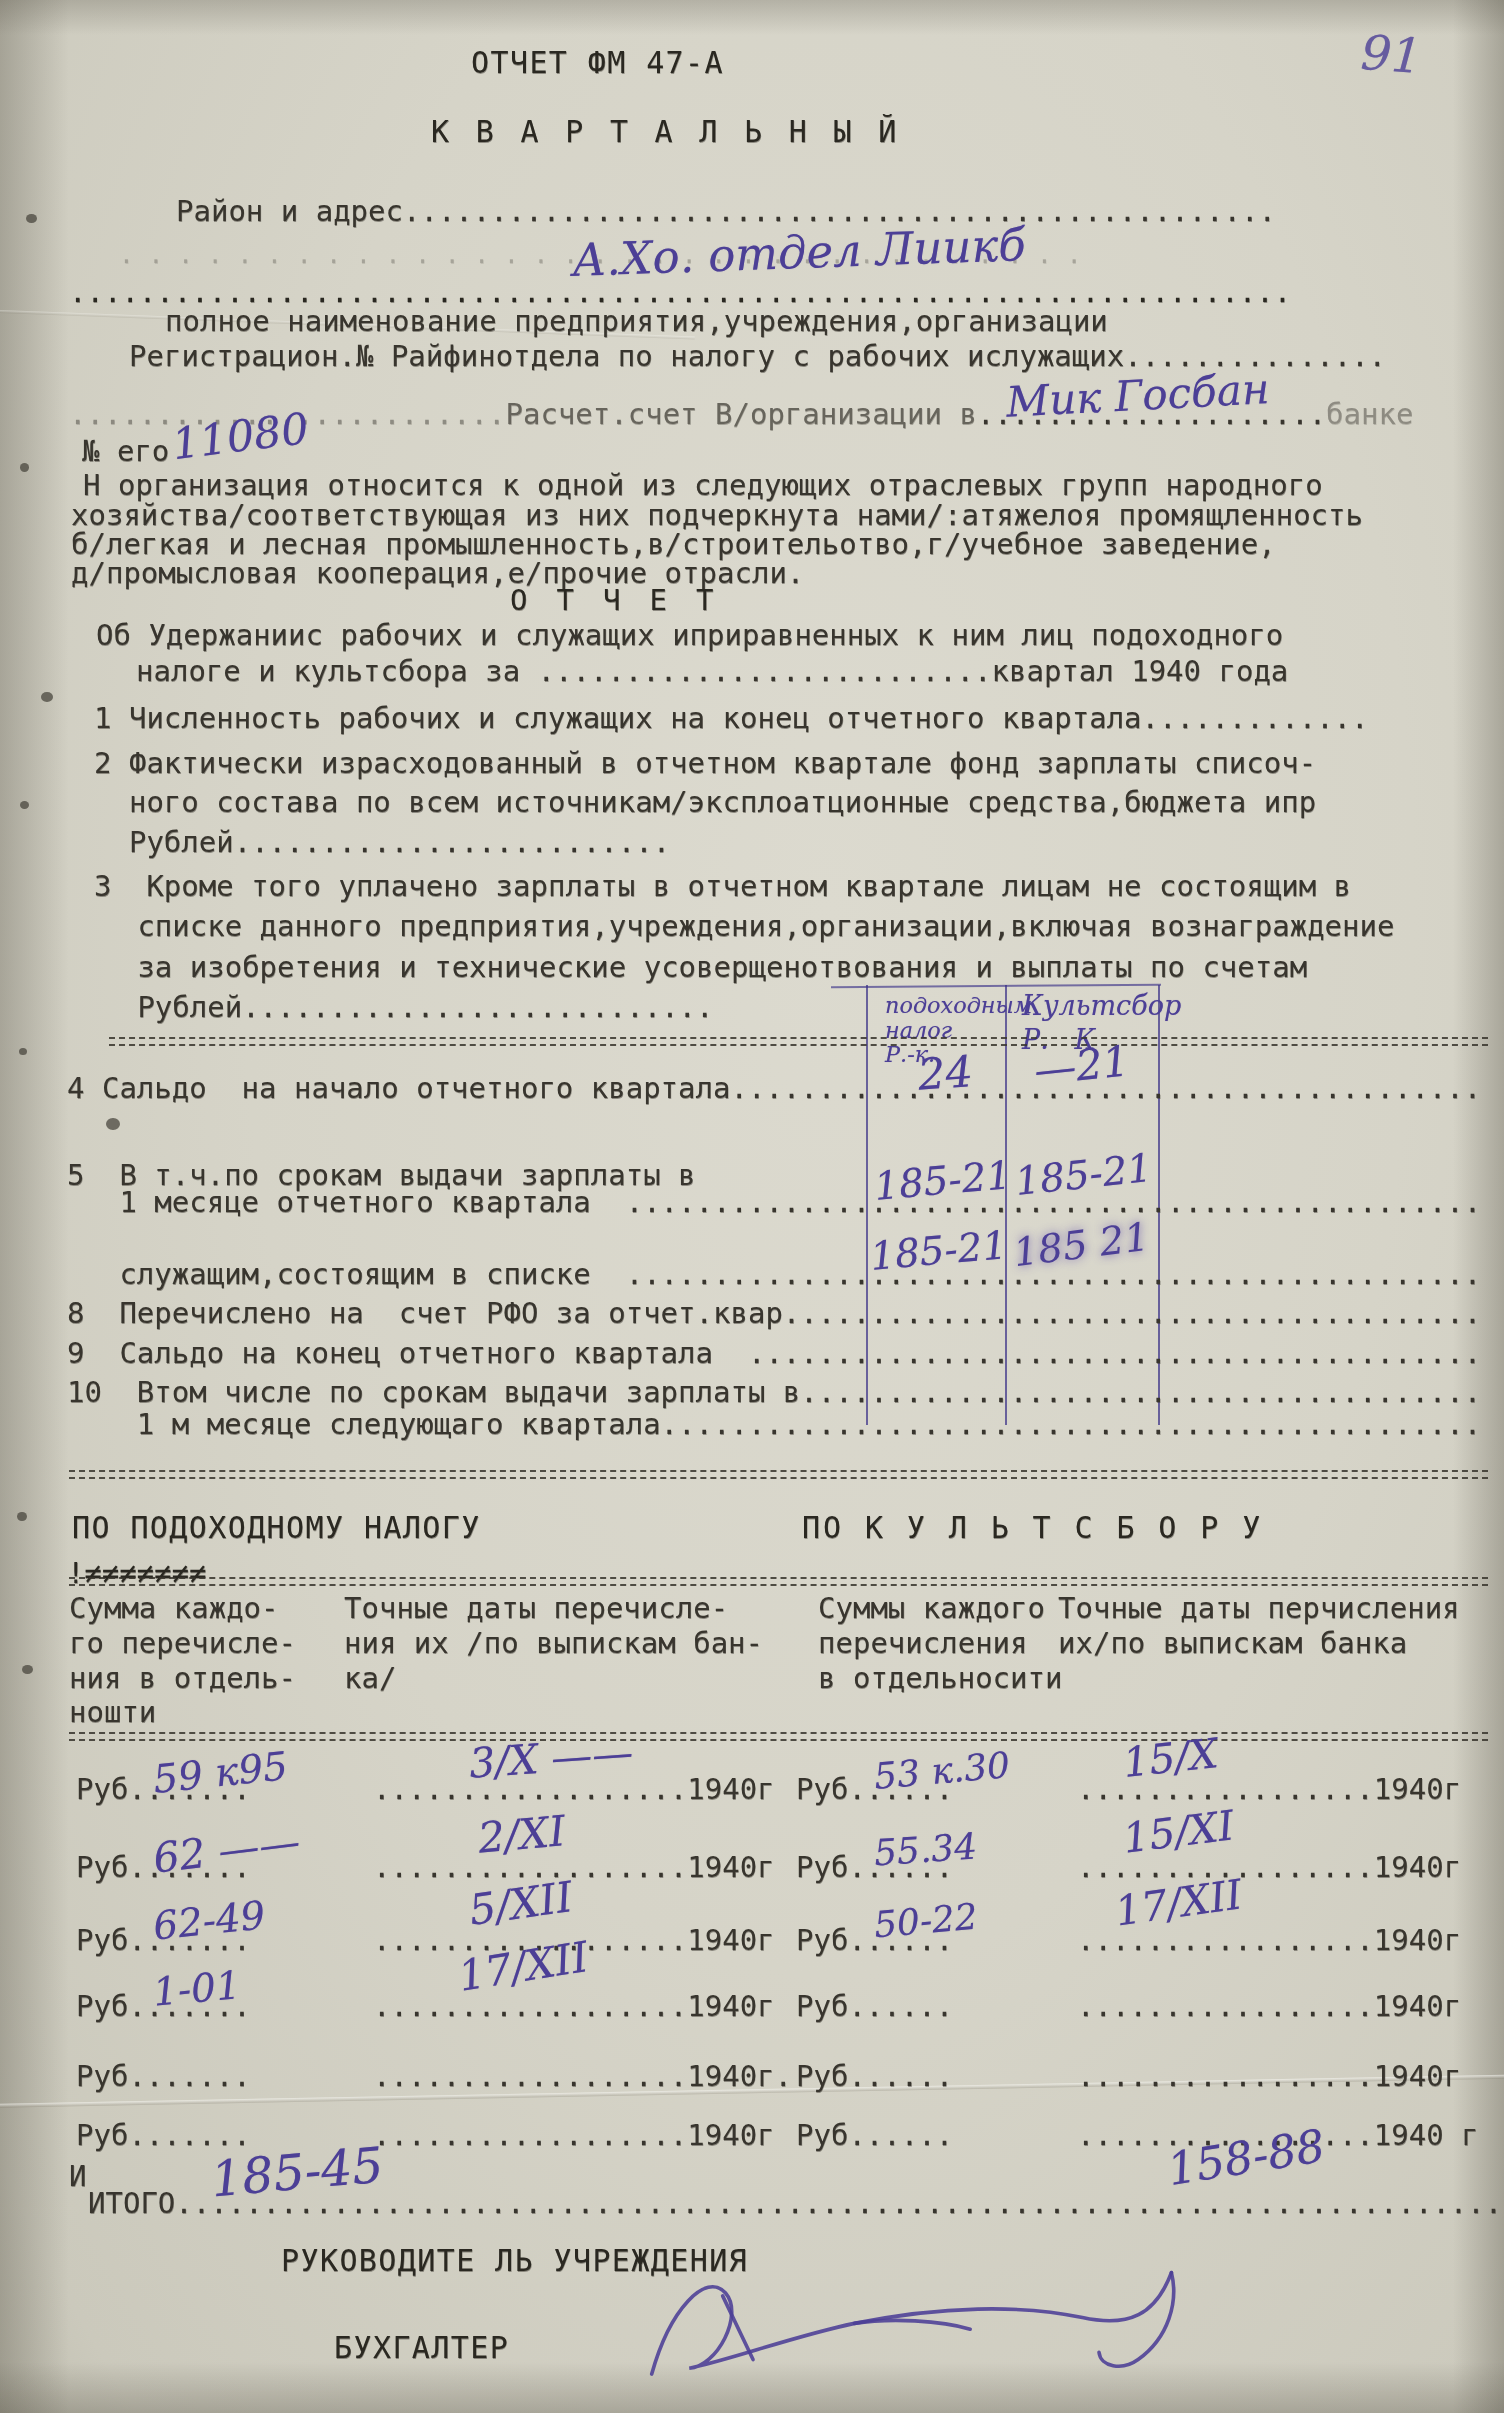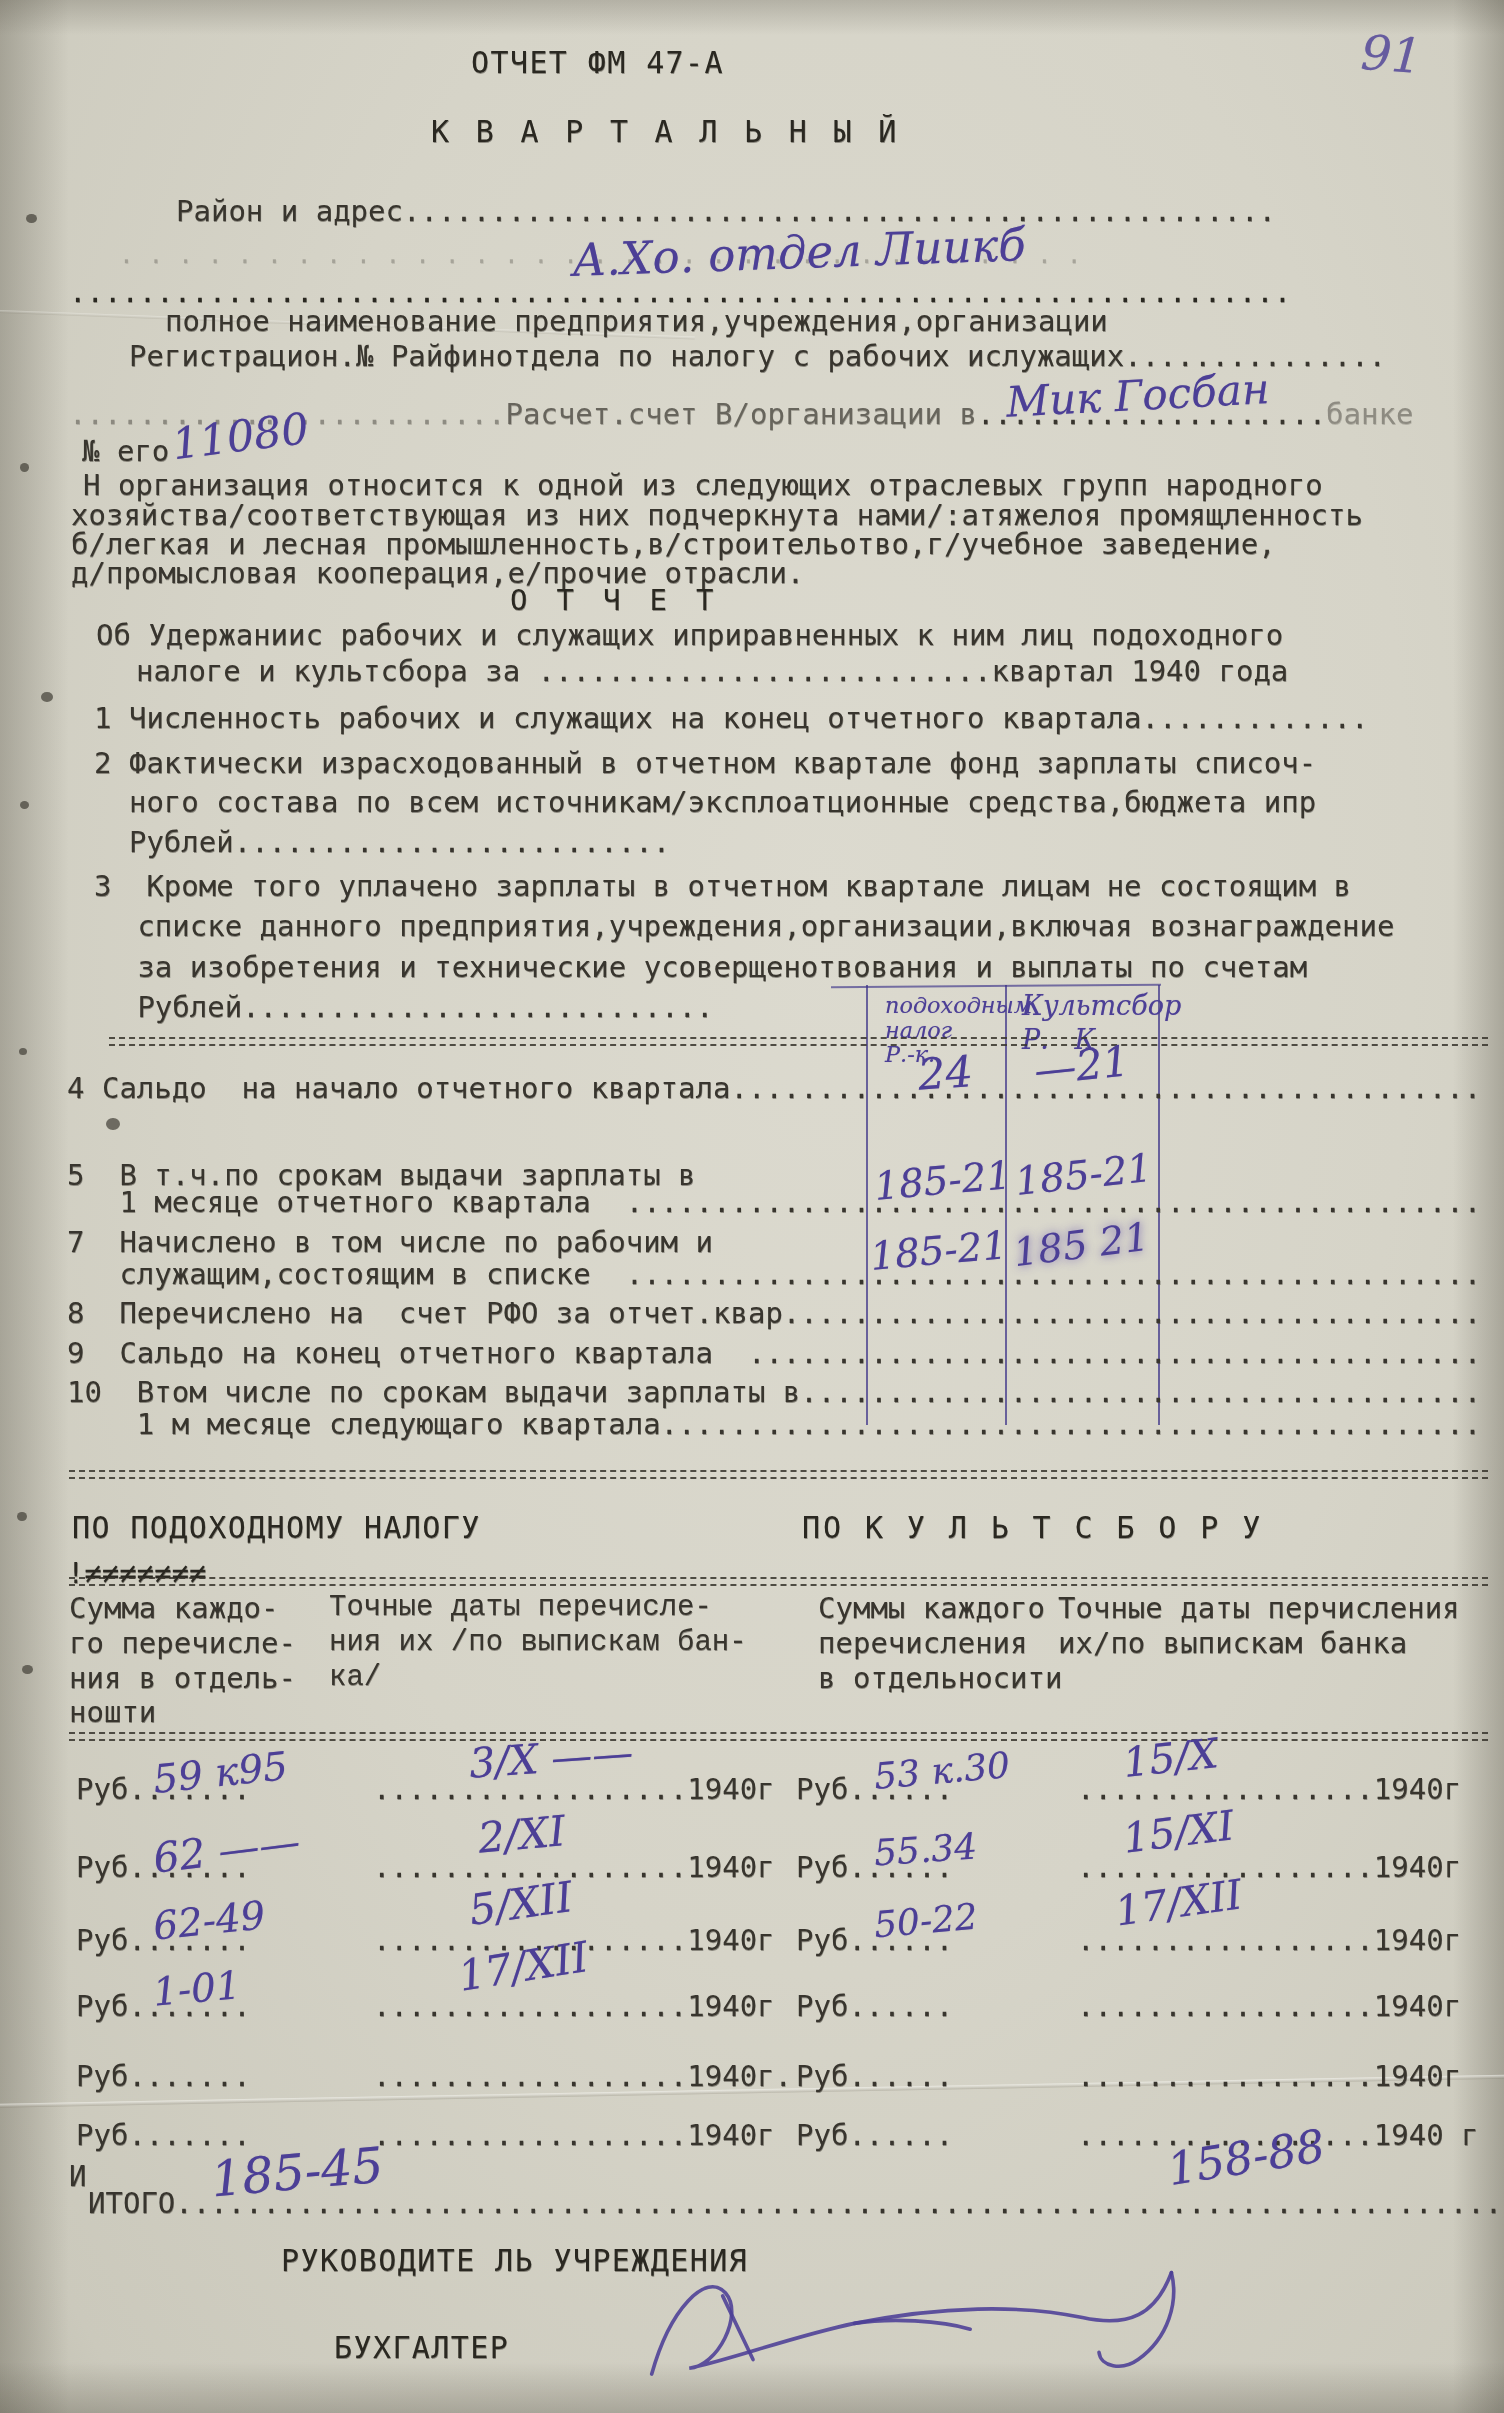--- a/index.html
+++ b/index.html
@@ -100,42 +100,41 @@
   <div class="t" style="left:67px;top:1071px;">4 Сальдо  на начало отчетного квартала...........................................</div>
   <div class="hw" style="left:918px;top:1048px;font-size:43px;transform:rotate(-4deg);">24</div>
   <div class="hw" style="left:1034px;top:1041px;font-size:42px;transform:rotate(-6deg);">—21</div>
 
   <div class="t" style="left:67px;top:1113px;margin-top:45px;">5  В т.ч.по срокам выдачи зарплаты в</div>
   <div class="t" style="left:67px;top:1145px;margin-top:40px;">   1 месяце отчетного квартала  .................................................</div>
 
   <div class="hw" style="left:874px;top:1158px;font-size:39px;transform:rotate(-5deg);">185-21</div>
   <div class="hw" style="left:1015px;top:1152px;font-size:39px;transform:rotate(-6deg);">185-21</div>
 
-  <div class="t" style="left:67px;top:1225px;">7  Начислено в том числе по рабочим и</div>
   <div class="t" style="left:67px;top:1257px;">   служащим,состоящим в списке  .................................................</div>
   <div class="hw" style="left:870px;top:1228px;font-size:39px;transform:rotate(-5deg);">185-21</div>
   <div class="hw" style="left:1013px;top:1222px;font-size:39px;transform:rotate(-7deg);text-shadow:0 0 10px rgba(90,70,170,.8);">185 21</div>
 
   <div class="t" style="left:67px;top:1296px;">8  Перечислено на  счет РФО за отчет.квар........................................</div>
   <div class="t" style="left:67px;top:1336px;">9  Сальдо на конец отчетного квартала  ..........................................</div>
   <div class="t" style="left:67px;top:1375px;">10  Втом числе по срокам выдачи зарплаты в.......................................</div>
   <div class="t" style="left:67px;top:1407px;">    1 м месяце следующаго квартала...............................................</div>
 
   <div class="sep" style="left:69px;top:1470px;width:1419px;"></div>
   <div class="t dark hdr" style="left:72px;top:1510px;">ПО ПОДОХОДНОМУ НАЛОГУ</div>
   <div class="t dark hdr" style="left:802px;top:1510px;letter-spacing:2.9px;">ПО К У Л Ь Т С Б О Р У</div>
 
   <div class="t dark" style="left:67px;top:1556px;">!≠≠≠≠≠≠≠</div>
   <div class="sep" style="left:69px;top:1577px;width:1419px;"></div>
 
   <div class="t" style="left:69px;top:1591px;">Сумма каждо-
 го перечисле-
 ния в отдель-
 ношти</div>
-  <div class="t" style="left:329px;top:1591px;font-family:Liberation Mono, monospace;">Точные даты перечисле-
+  <div class="t" style="left:344px;top:1591px;">Точные даты перечисле-
 ния их /по выпискам бан-
 ка/</div>
   <div class="t" style="left:778px;top:1591px;margin-left:40px;">Суммы каждого
 перечисления
 в отдельносити</div>
   <div class="t" style="left:1058px;top:1591px;">Точные даты перчисления
 их/по выпискам банка</div>
 
   <div class="sep" style="left:69px;top:1732px;width:1419px;"></div>
 

